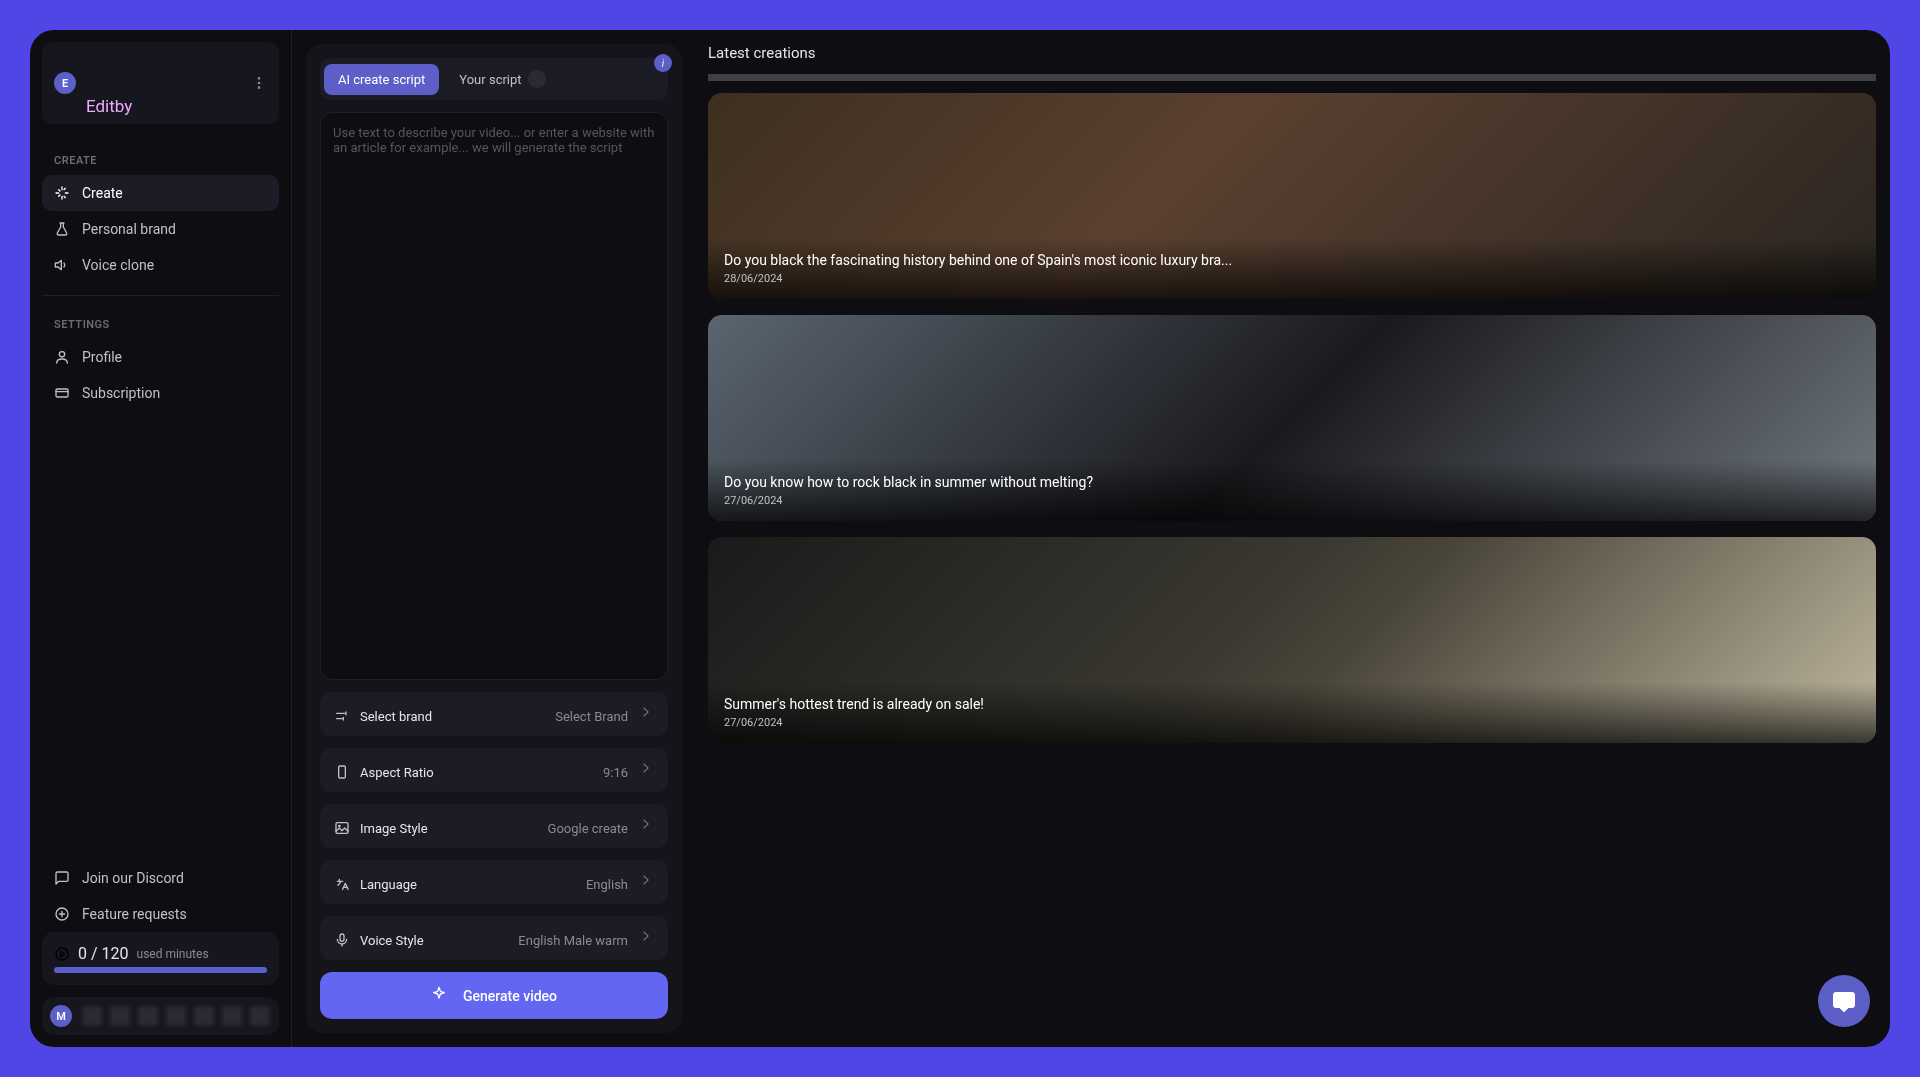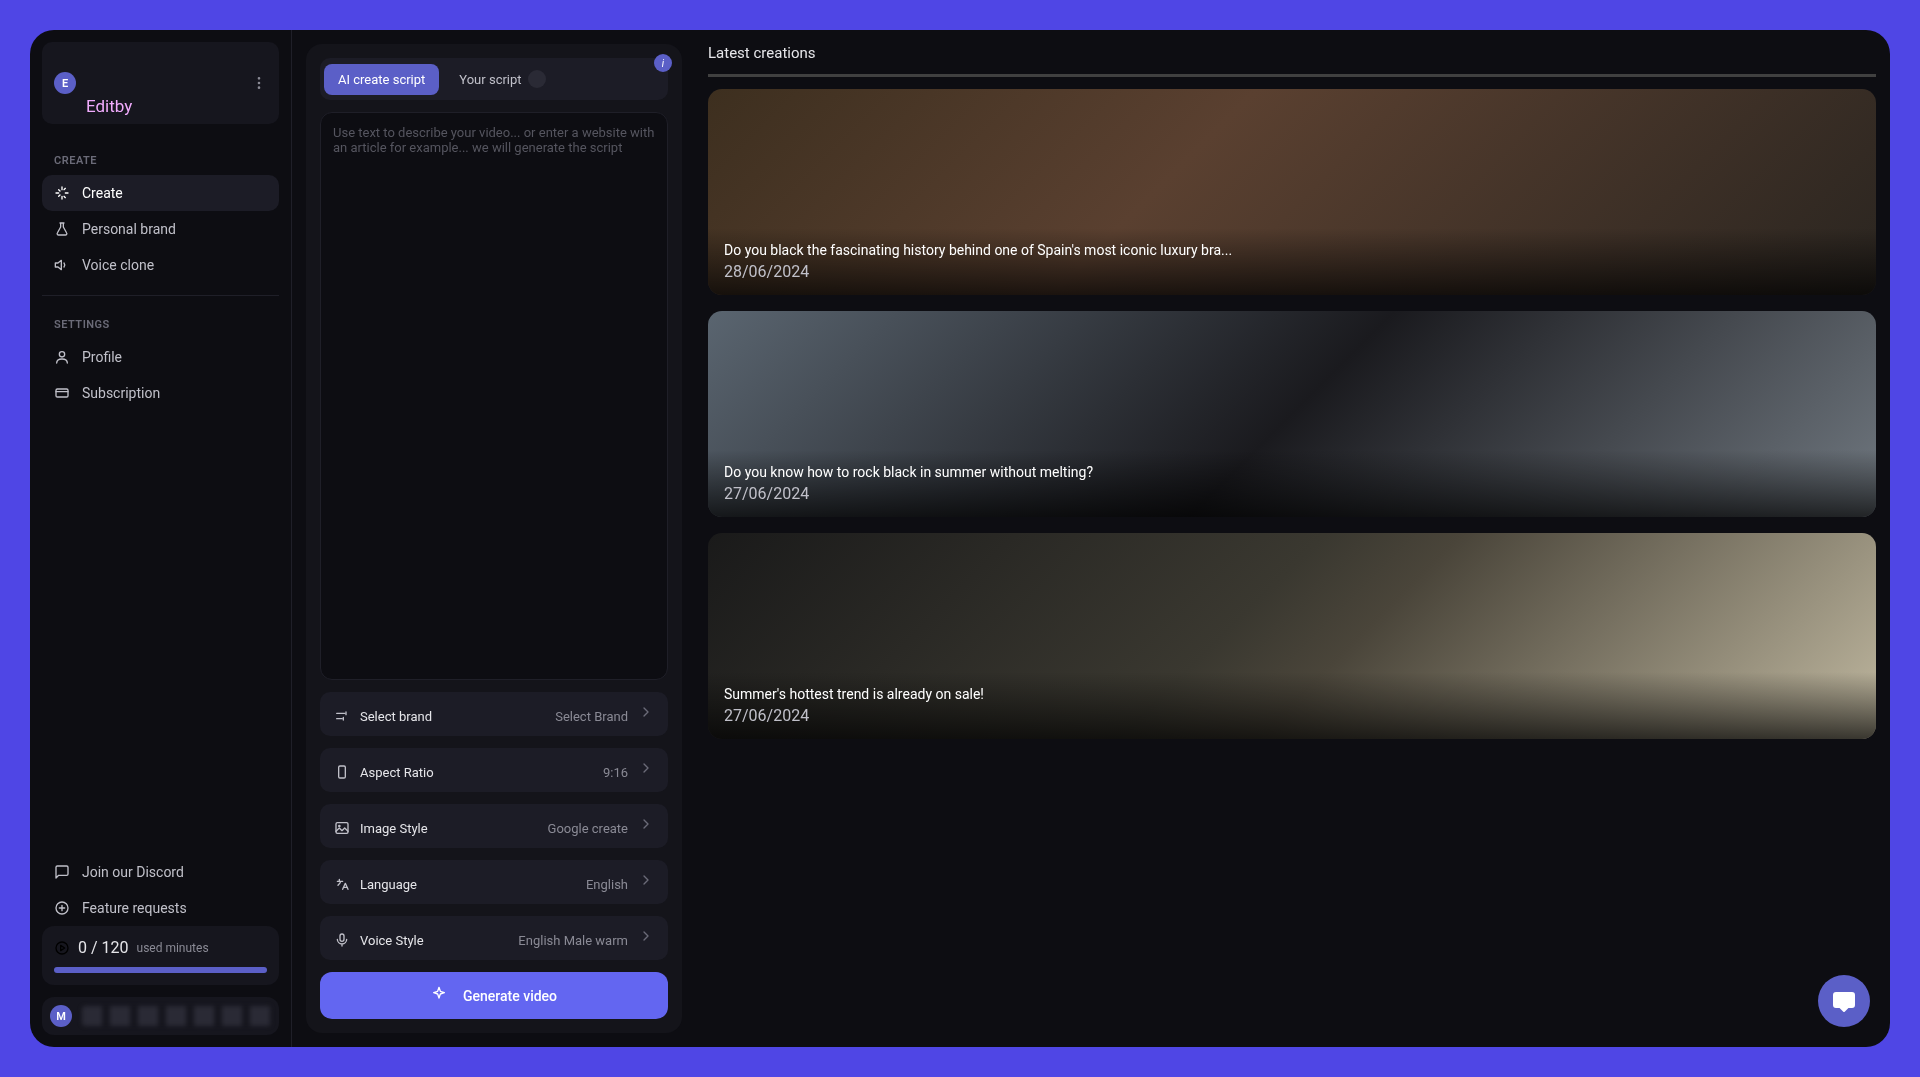--- a/index.html
+++ b/index.html
@@ -10,21 +10,21 @@
 .avatar { width: 22px; height: 22px; border-radius: 50%; background: #5b5fc7; color: #fff; display: flex; align-items: center; justify-content: center; font-size: 11px; font-weight: 600; }
 .workspace-name { color: #f0abfc; font-size: 17px; flex: 1; margin-top: 46px; }
 .more-icon { color: #8a8a95; display: flex; }
 .section-label { color: #6b6b78; font-size: 11px; font-weight: 600; letter-spacing: 0.5px; padding: 10px 12px 8px; }
 .nav-item { display: flex; align-items: center; gap: 12px; padding: 10px 12px; border-radius: 10px; cursor: pointer; color: #c0c0c9; font-size: 14px; }
 .nav-item.active { background: #1c1c26; color: #fff; }
 .nav-icon { width: 16px; height: 16px; display: flex; align-items: center; justify-content: center; }
 .divider { height: 1px; background: #1f1f28; margin: 12px 0; }
 .spacer { flex: 1; }
 .usage-box { background: #16161e; border-radius: 12px; padding: 12px; margin-bottom: 12px; }
-.usage-top { display: flex; align-items: center; gap: 8px; margin-bottom: 10px; }
+.usage-top { display: flex; align-items: center; gap: 8px; margin-bottom: 4px; }
 .usage-text { color: #e5e5e9; font-size: 16px; }
 .usage-sub { color: #8a8a95; font-size: 12px; }
 .progress-bar { height: 6px; background: #5b5fc7; border-radius: 3px; width: 100%; }
 .user-footer { display: flex; align-items: center; gap: 10px; padding: 8px; background: #16161e; border-radius: 12px; }
 .user-avatar { width: 22px; height: 22px; border-radius: 50%; background: #5b5fc7; color: #fff; display: flex; align-items: center; justify-content: center; font-size: 11px; font-weight: 600; }
 .user-blur { flex: 1; height: 20px; background: repeating-linear-gradient(90deg, #2a2a35 0, #2a2a35 20px, #16161e 20px, #16161e 28px); filter: blur(2px); border-radius: 4px; }
 .main { flex: 1; display: flex; padding: 14px; gap: 26px; }
 .create-panel { width: 376px; background: #14141a; border-radius: 16px; padding: 14px; display: flex; flex-direction: column; gap: 12px; }
 .tabs-row { display: flex; align-items: center; gap: 6px; background: #1c1c26; border-radius: 10px; padding: 4px; position: relative; }
 .tab { padding: 8px 14px; border-radius: 8px; font-size: 13px; color: #c0c0c9; cursor: pointer; display: flex; align-items: center; gap: 6px; }
@@ -33,29 +33,29 @@
 .info-bubble { position: absolute; right: -4px; top: -4px; width: 18px; height: 18px; border-radius: 50%; background: #5b5fc7; color: #fff; font-size: 10px; font-style: italic; display: flex; align-items: center; justify-content: center; }
 .textarea { flex: 1; background: #0d0d12; border: 1px solid #1f1f28; border-radius: 12px; padding: 12px; color: #e5e5e9; font-size: 13px; resize: none; outline: none; min-height: 260px; }
 .textarea::placeholder { color: #55555f; }
 .option-row { display: flex; align-items: flex-end; gap: 10px; background: #1c1c26; border-radius: 10px; padding: 12px 14px; cursor: pointer; }
 .option-label { color: #e5e5e9; font-size: 13px; flex: 1; }
 .option-value { color: #8a8a95; font-size: 13px; }
 .option-icon { width: 16px; height: 16px; color: #c0c0c9; display: flex; align-items: center; }
 .chev { color: #6b6b78; }
 .generate-btn { background: #6366f1; color: #fff; border: none; border-radius: 12px; padding: 14px; font-size: 14px; font-weight: 500; cursor: pointer; display: flex; align-items: center; justify-content: center; gap: 16px; }
 .right-panel { flex: 1; display: flex; flex-direction: column; }
-.right-header { color: #e5e5e9; font-size: 15px; padding-bottom: 12px; border-bottom: 3px solid #404040; margin-bottom: 12px; }
+.right-header { color: #e5e5e9; font-size: 15px; padding-bottom: 12px; border-bottom: 7px solid #404040; margin-bottom: 12px; }
 .creations { flex: 1; display: flex; flex-direction: column; gap: 16px; overflow-y: auto; }
 .creation-card { position: relative; border-radius: 14px; overflow: hidden; height: 206px; cursor: pointer; background-size: cover; background-position: center; }
 .creation-card.c1 { background: linear-gradient(135deg, #3d2f1f 0%, #5a4030 40%, #2a2520 100%); }
 .creation-card.c2 { background: linear-gradient(135deg, #5a6570 0%, #1a1a1e 50%, #707880 100%); }
 .creation-card.c3 { background: linear-gradient(135deg, #1a1a1a 0%, #3a3830 45%, #4a453a 55%, #c0b8a0 100%); }
 .creation-overlay { position: absolute; left: 0; right: 0; bottom: 0; padding: 14px 16px; background: linear-gradient(180deg, transparent, rgba(0,0,0,0.7)); }
 .creation-title { color: #fff; font-size: 14px; margin-bottom: 4px; }
-.creation-date { color: #c0c0c9; font-size: 16px; }
+.creation-date { color: #c0c0c9; font-size: 11px; }
 .chat-fab { position: fixed; right: 50px; bottom: 50px; width: 52px; height: 52px; border-radius: 50%; background: #5b5fc7; display: flex; align-items: center; justify-content: center; cursor: pointer; }
 svg { width: 16px; height: 16px; stroke: currentColor; fill: none; stroke-width: 2; stroke-linecap: round; stroke-linejoin: round; }
 </style>
 </head>
 <body>
 
 <div class="app">
   <div class="sidebar">
     <div class="workspace-header">
       <div class="avatar">E</div>

